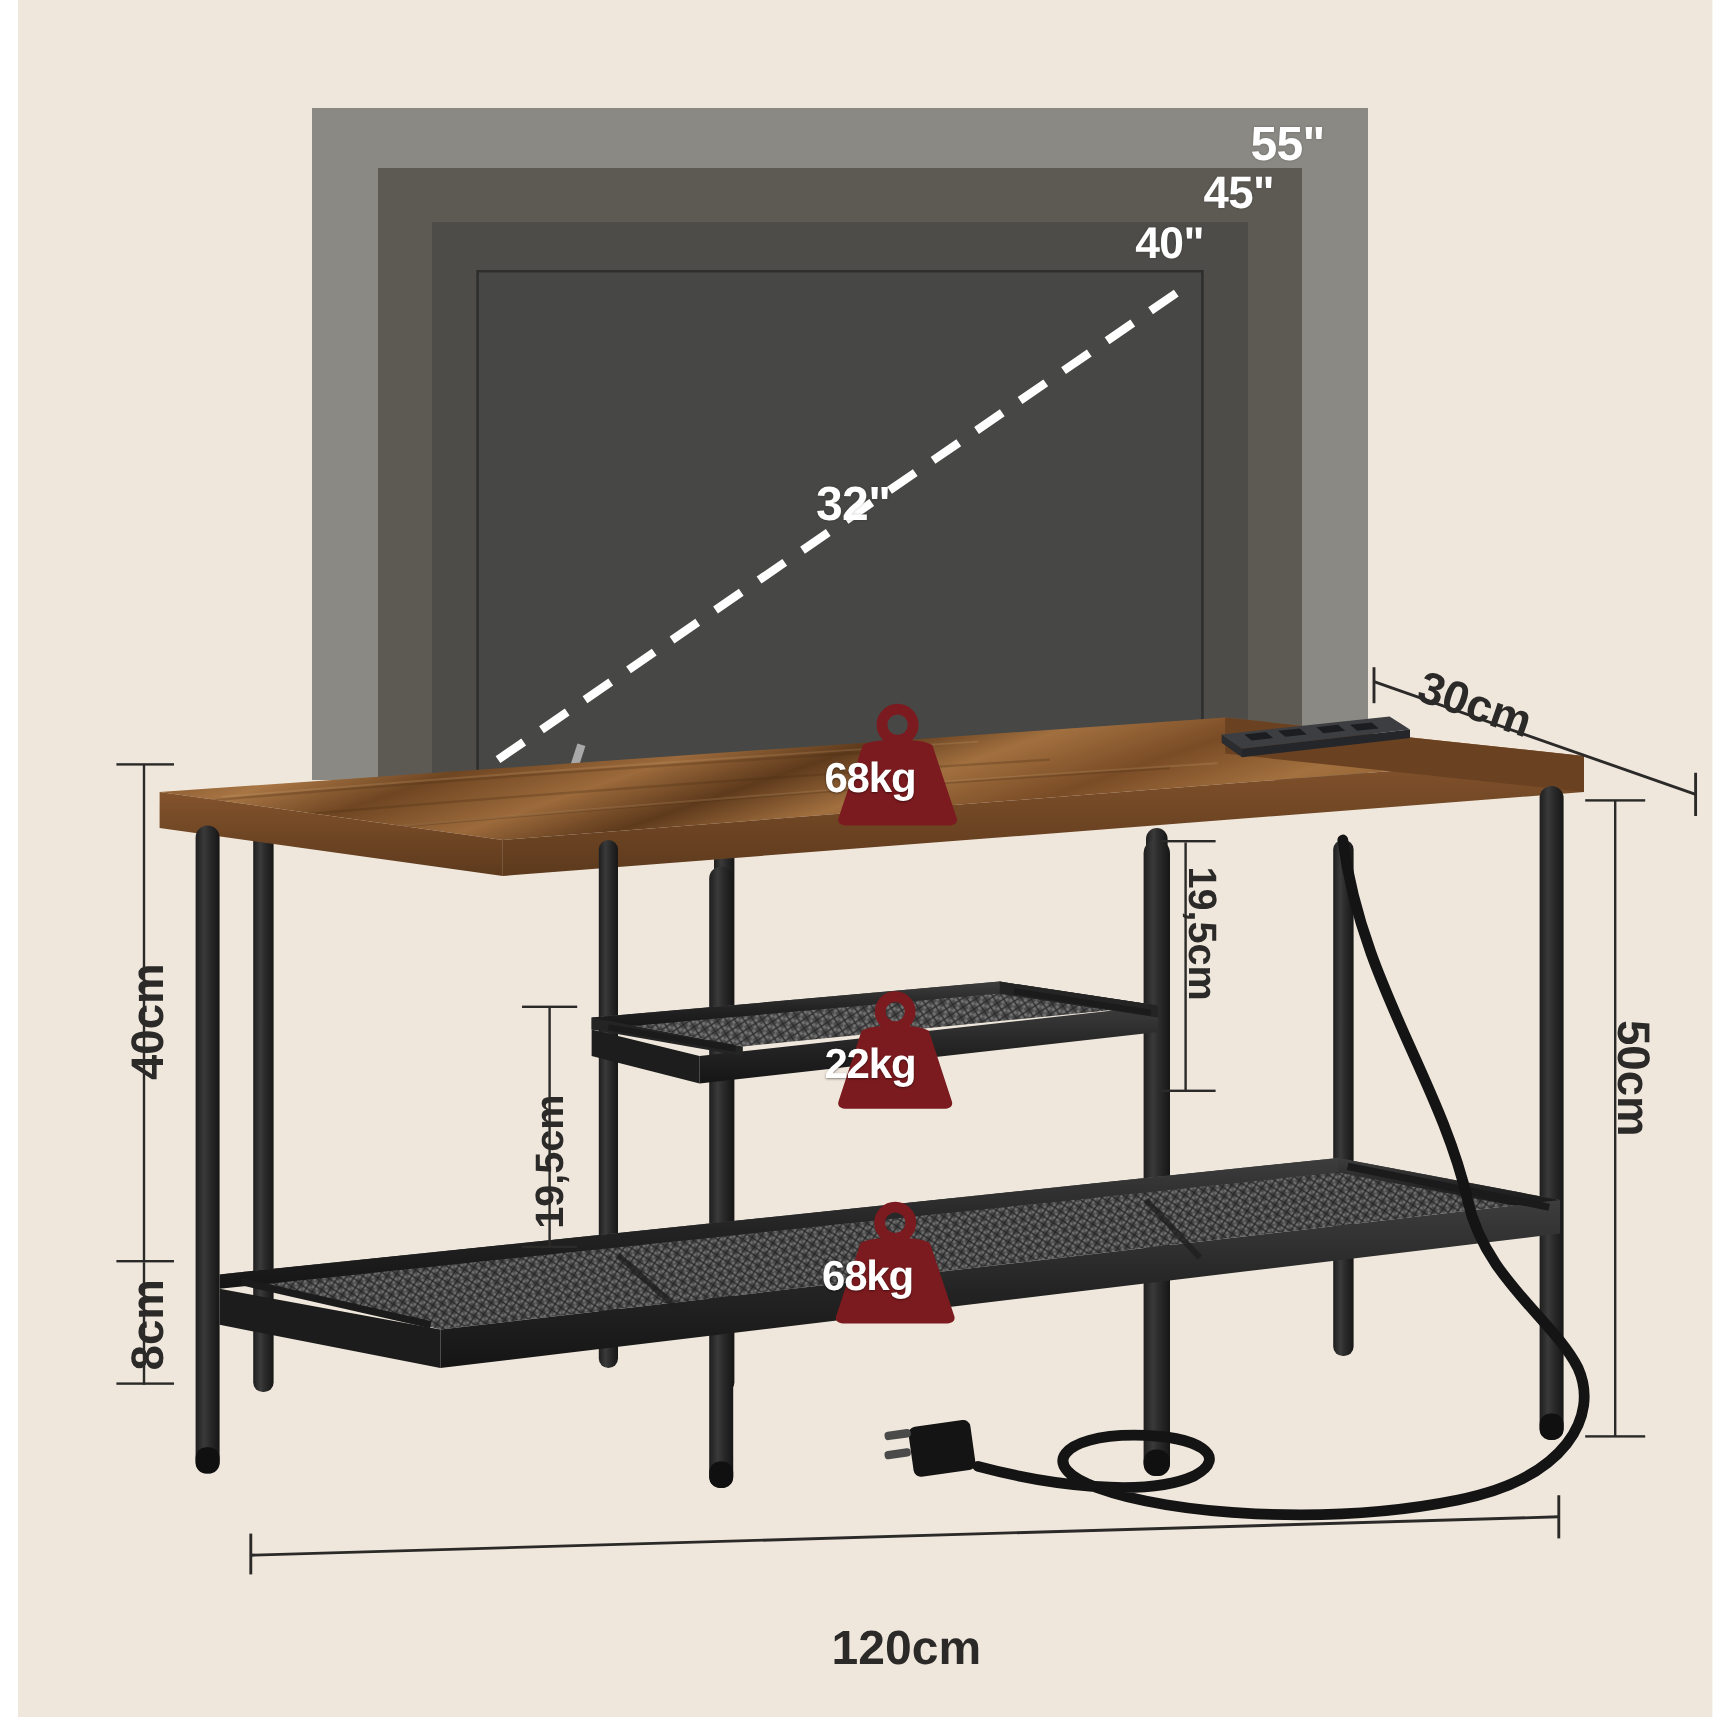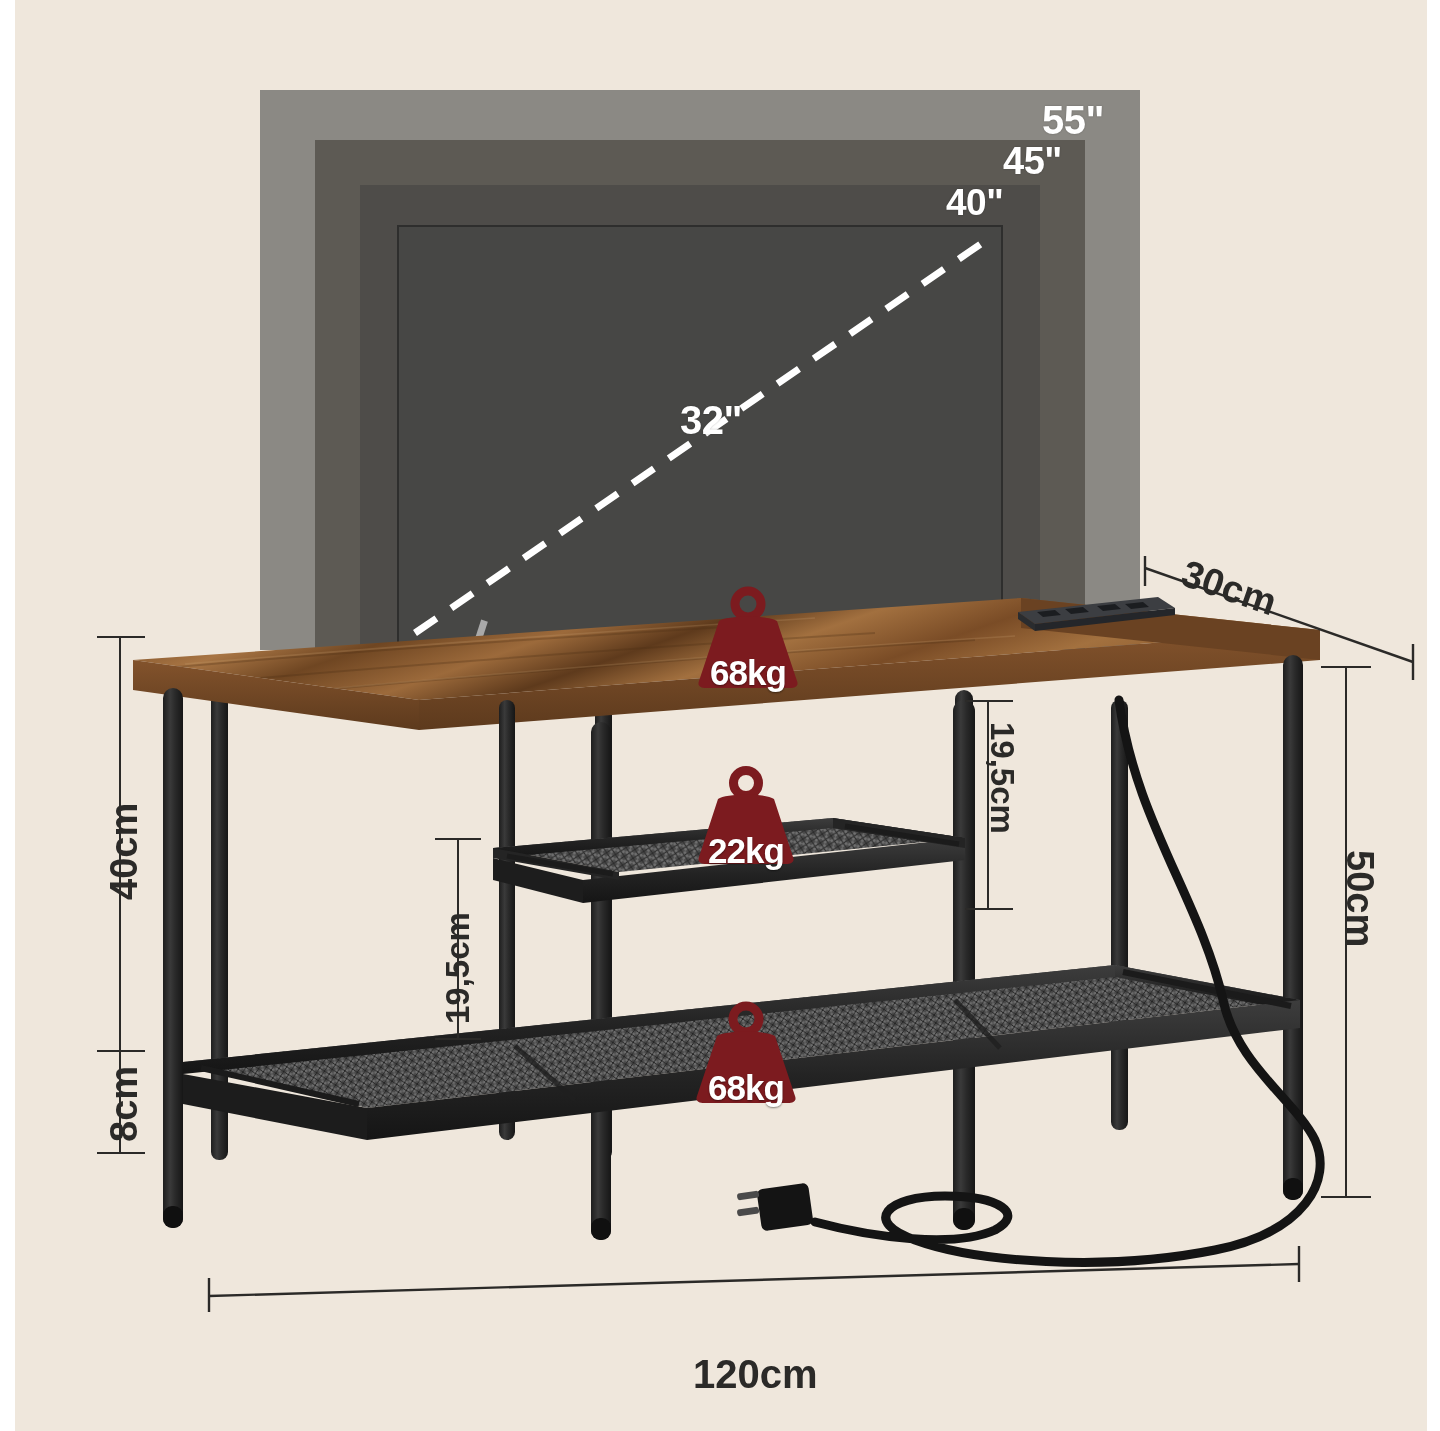--- a/index.html
+++ b/index.html
@@ -57,26 +57,25 @@
     font-family:"Liberation Sans", sans-serif;
     white-space:nowrap;
   }
   .rot-ccw{transform:rotate(-90deg);transform-origin:left top;}
   .rot-cw{transform:rotate(90deg);transform-origin:left top;}
 
   
   .weight{position:absolute;}
   .weight svg{display:block;}
   .wlabel{
-    position:absolute;left:0;width:100%;text-align:center;
+    position:absolute;left:0;width:100%;text-align:left;
     color:#ffffff;font-weight:bold;font-size:35px;
     font-family:"Liberation Sans", sans-serif;
     text-shadow:0 1px 2px rgba(0,0,0,.45);
     letter-spacing:-1px;
-    margin-top:24px;
   }
 </style>
 </head>
 <body>
 
 <div id="stage">
   <div id="canvas">
 
     <div class="tvframe" id="tv55"></div>
     <div class="tvframe" id="tv45"></div>
@@ -241,21 +240,21 @@
     </svg>
 
     <div class="weight" id="w-top" style="left:672px;top:585px;width:122px;height:104px;">
       <svg viewBox="0 0 122 104" width="122" height="104">
         <circle cx="61" cy="19" r="13" fill="none" stroke="#7c1b1f" stroke-width="9"></circle>
         <path d="M32,36 C40,30 82,30 90,36 L110,96 C112,101 108,103 103,103 L19,103 C14,103 10,101 12,96 Z" fill="#7c1b1f"></path>
       </svg>
       <div class="wlabel" style="top:44px;">68kg</div>
     </div>
 
-    <div class="weight" id="w-mid" style="left:672px;top:765px;width:118px;height:100px;">
+    <div class="weight" id="w-mid" style="left:672px;top:825px;width:118px;height:100px;">
       <svg viewBox="0 0 118 100" width="118" height="100">
         <circle cx="59" cy="18" r="12.5" fill="none" stroke="#7c1b1f" stroke-width="9"></circle>
         <path d="M31,34 C39,28 79,28 87,34 L106,92 C108,97 104,99 99,99 L19,99 C14,99 10,97 12,92 Z" fill="#7c1b1f"></path>
       </svg>
       <div class="wlabel" style="top:42px;">22kg</div>
     </div>
 
     <div class="weight" id="w-bot" style="left:670px;top:1000px;width:122px;height:104px;">
       <svg viewBox="0 0 122 104" width="122" height="104">
         <circle cx="61" cy="19" r="13" fill="none" stroke="#7c1b1f" stroke-width="9"></circle>

